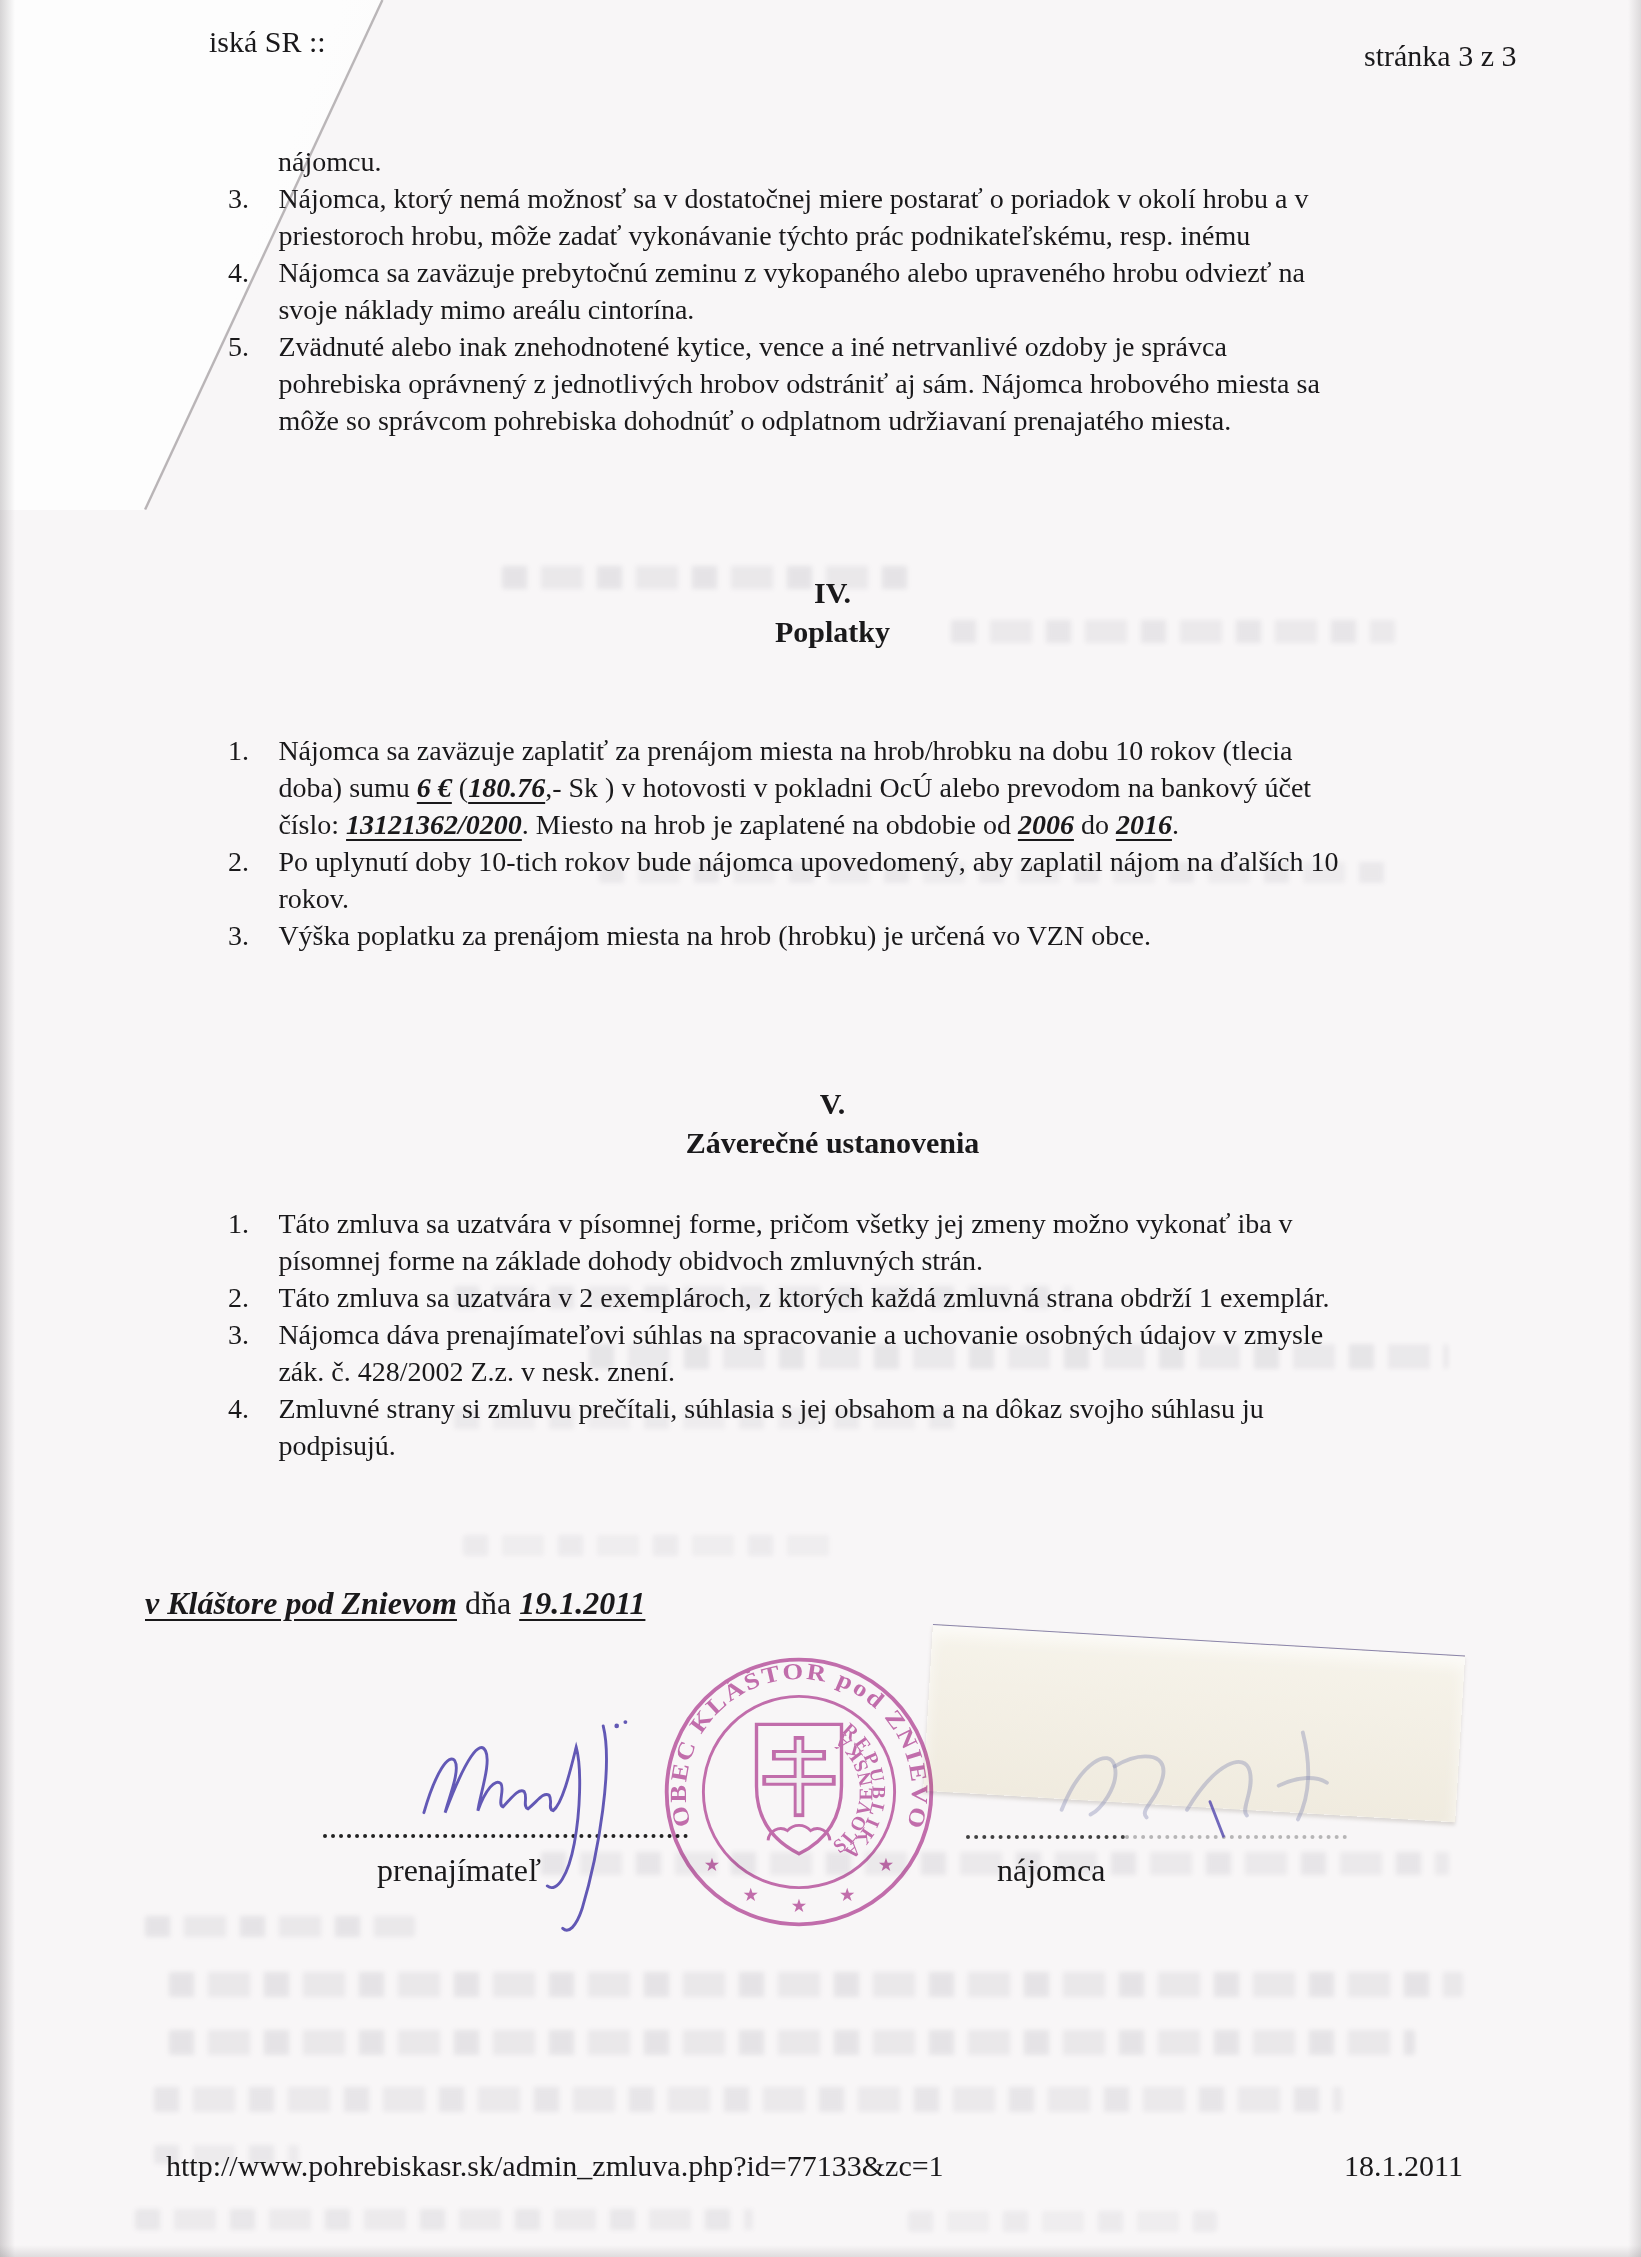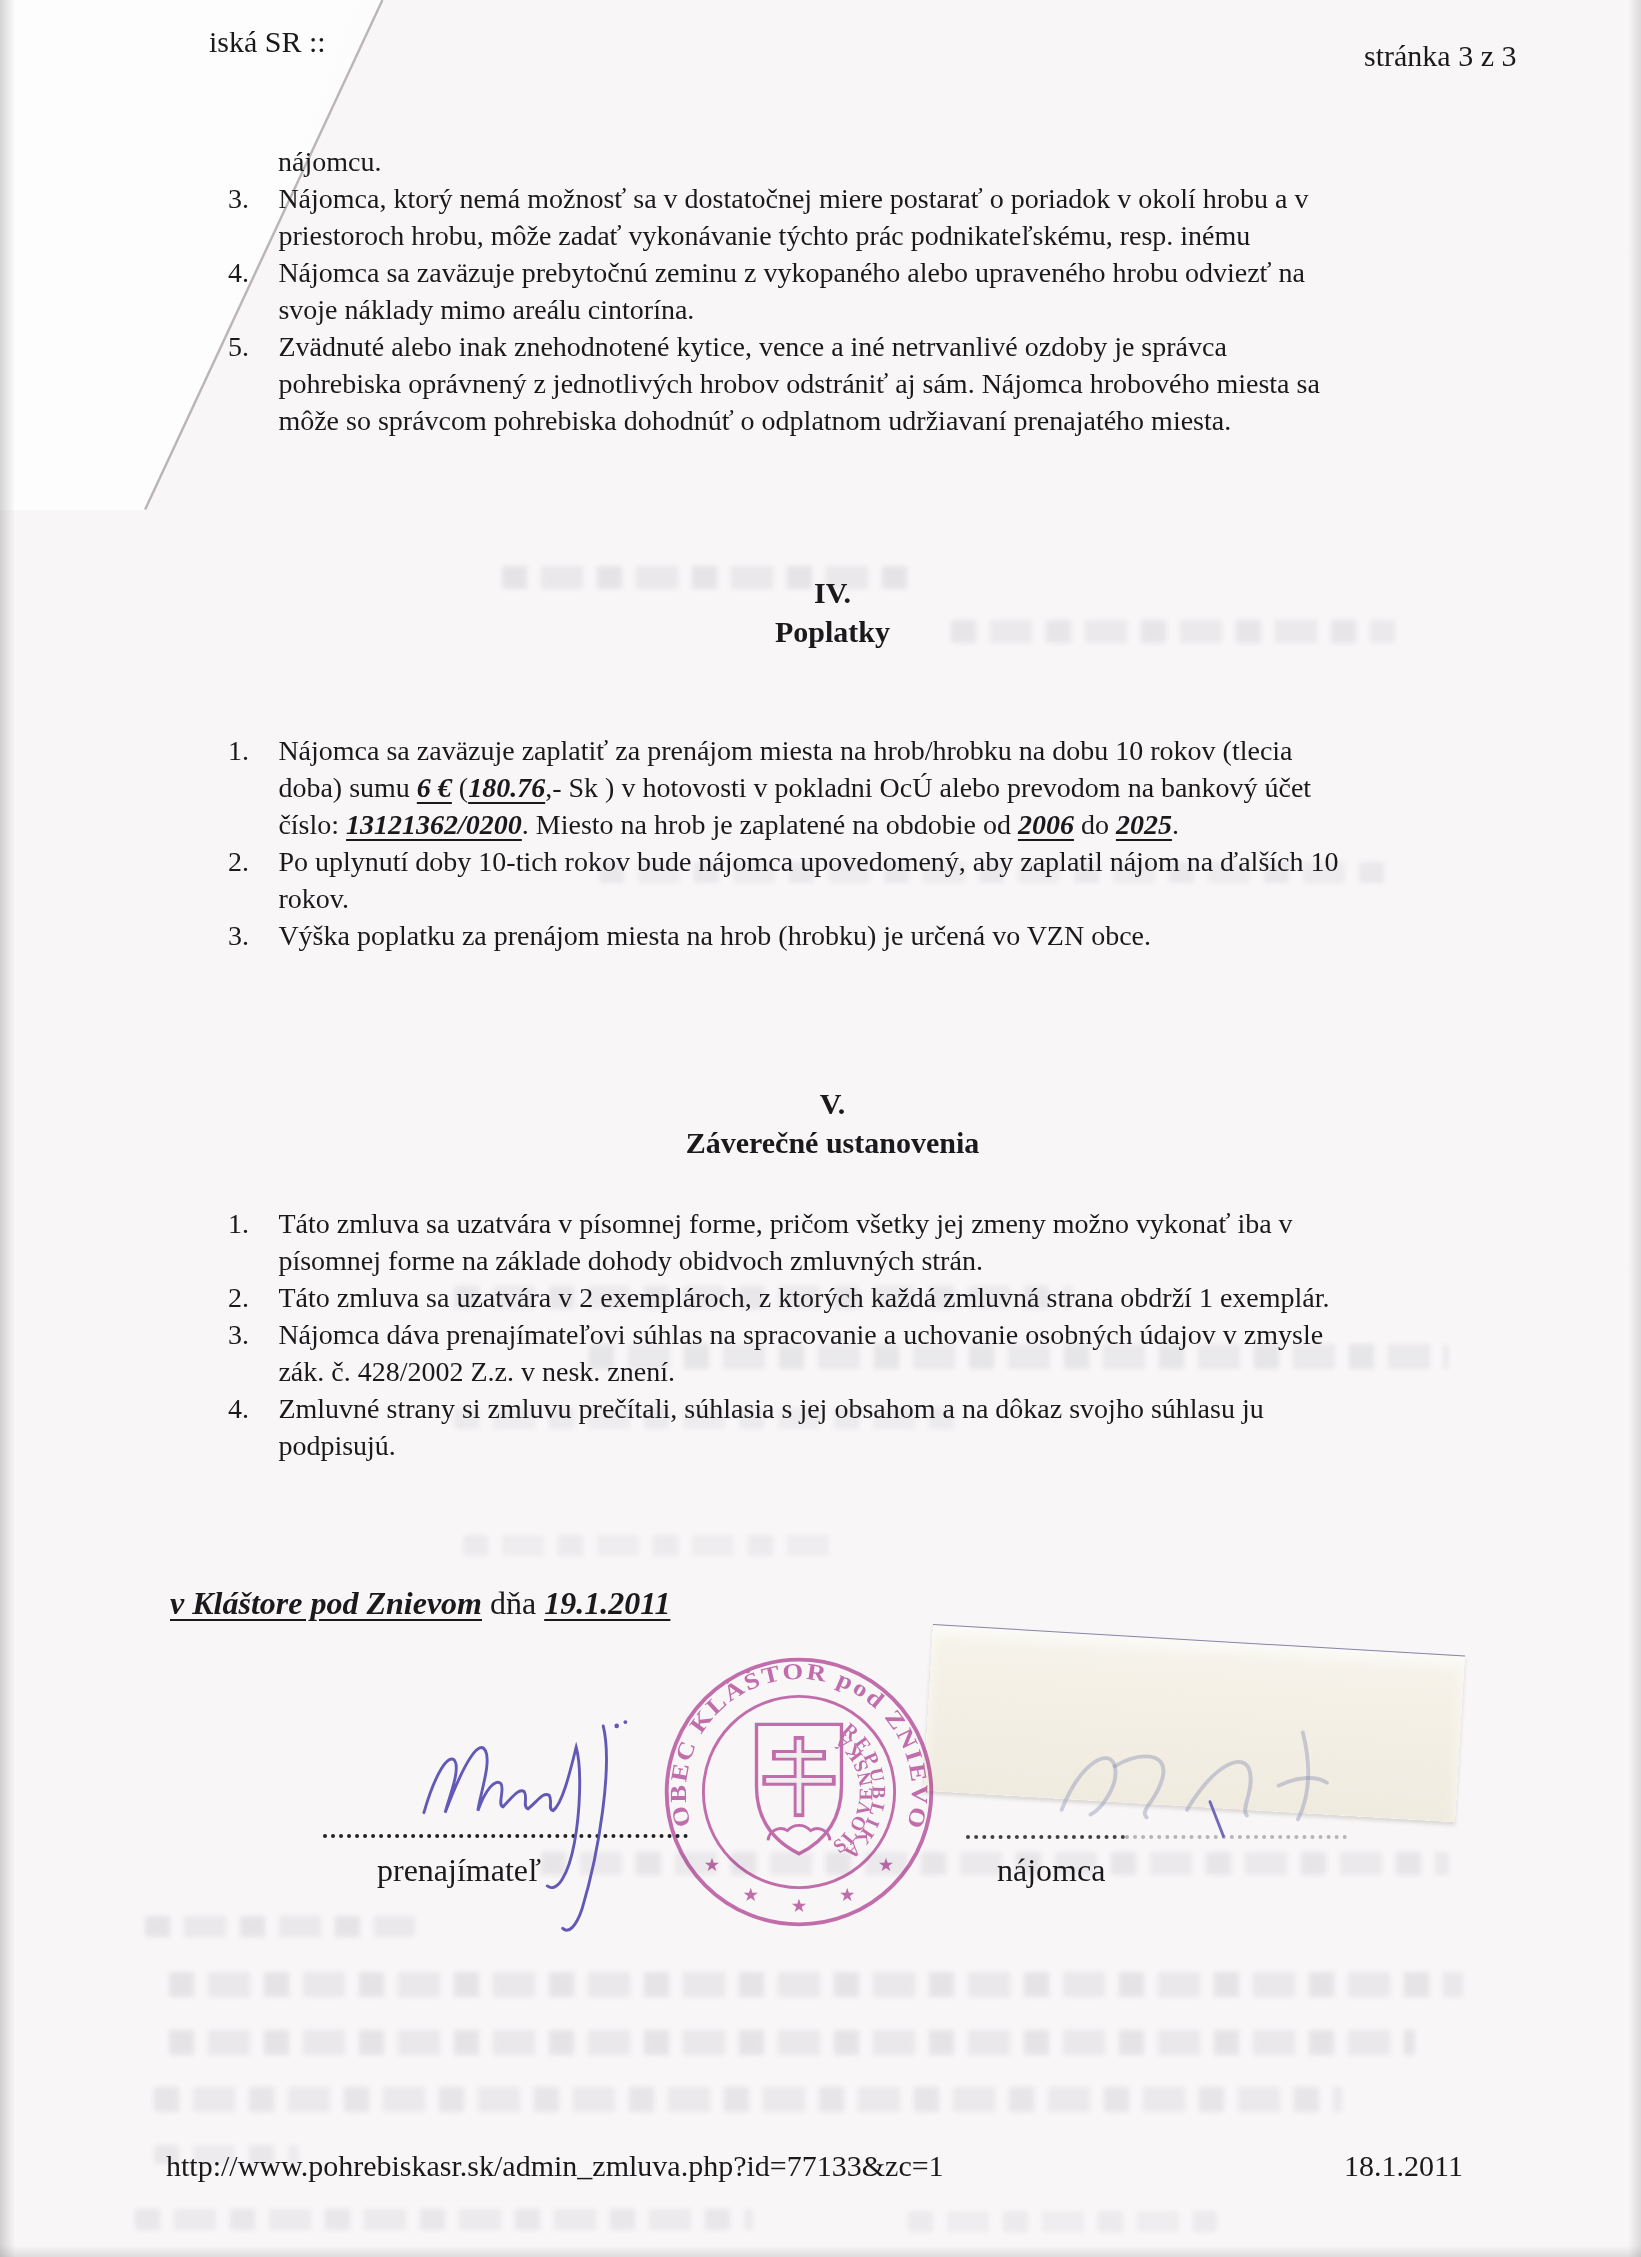--- a/index.html
+++ b/index.html
@@ -26,21 +26,21 @@
   .list{position:absolute;font-size:28px;line-height:37px;}
   .li{display:flex;}
   .li .num{flex:0 0 35px;margin-right:15.4px;text-align:left;}
   .li .txt{width:1159px;}
   .li .txt .ln{display:block;}
 
   .heading{position:absolute;left:228px;width:1209px;text-align:center;font-weight:bold;font-size:30px;line-height:39px;}
 
   .biu{font-weight:bold;font-style:italic;text-decoration:underline;text-underline-offset:4.8px;text-decoration-thickness:1.9px;}
 
-  .closing{position:absolute;left:145px;top:1585px;font-size:32px;margin-left:25px;}
+  .closing{position:absolute;left:145px;top:1585px;font-size:32px;}
 
   
   .dotline{position:absolute;border-bottom:4.8px dotted #222;height:0;}
   .sig-label{position:absolute;font-size:32px;text-align:left;}
 
   .patch{position:absolute;left:933px;top:1624px;width:533px;height:166px;
     transform:rotate(3.4deg);transform-origin:top left;
     background:linear-gradient(180deg,#f6f3ea,#f0ebdf);
     border-top:1.9px solid rgba(104,98,152,.75);
     box-shadow:0 2.9px 3.9px rgba(120,110,95,.22), inset 0 9.7px 15.4px rgba(255,255,255,.65);}
@@ -117,21 +117,21 @@
     <div>IV.</div>
     <div>Poplatky</div>
   </div>
 
   <div class="list" style="left:228px;top:732px;">
     <div class="li">
       <span class="num">1.</span>
       <span class="txt">
         <span class="ln">Nájomca sa zaväzuje zaplatiť za prenájom miesta na hrob/hrobku na dobu 10 rokov (tlecia</span>
         <span class="ln"><span>doba) sumu </span><span class="biu">6 €</span><span> (</span><span class="biu">180.76</span><span>,- Sk ) v hotovosti v pokladni OcÚ alebo prevodom na bankový účet</span></span>
-        <span class="ln"><span>číslo: </span><span class="biu">13121362/0200</span><span>. Miesto na hrob je zaplatené na obdobie od </span><span class="biu">2006</span><span> do </span><span class="biu">2025</span><span>.</span></span>
+        <span class="ln"><span>číslo: </span><span class="biu">13121362/0200</span><span>. Miesto na hrob je zaplatené na obdobie od </span><span class="biu">2006</span><span> do </span><span class="biu">2016</span><span>.</span></span>
       </span>
     </div>
     <div class="li">
       <span class="num">2.</span>
       <span class="txt">
         <span class="ln">Po uplynutí doby 10-tich rokov bude nájomca upovedomený, aby zaplatil nájom na ďalších 10</span>
         <span class="ln">rokov.</span>
       </span>
     </div>
     <div class="li">

